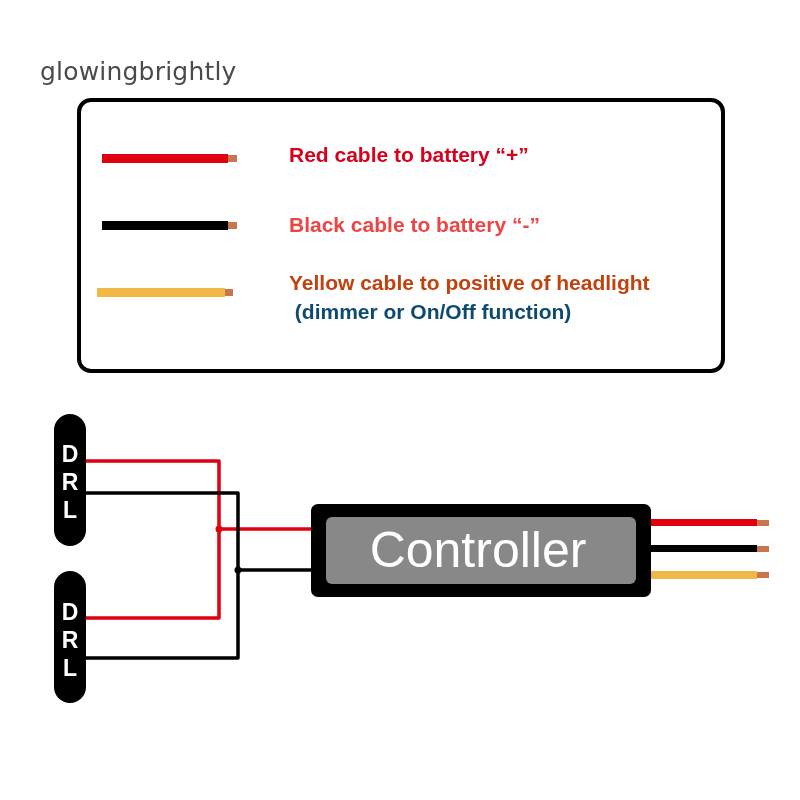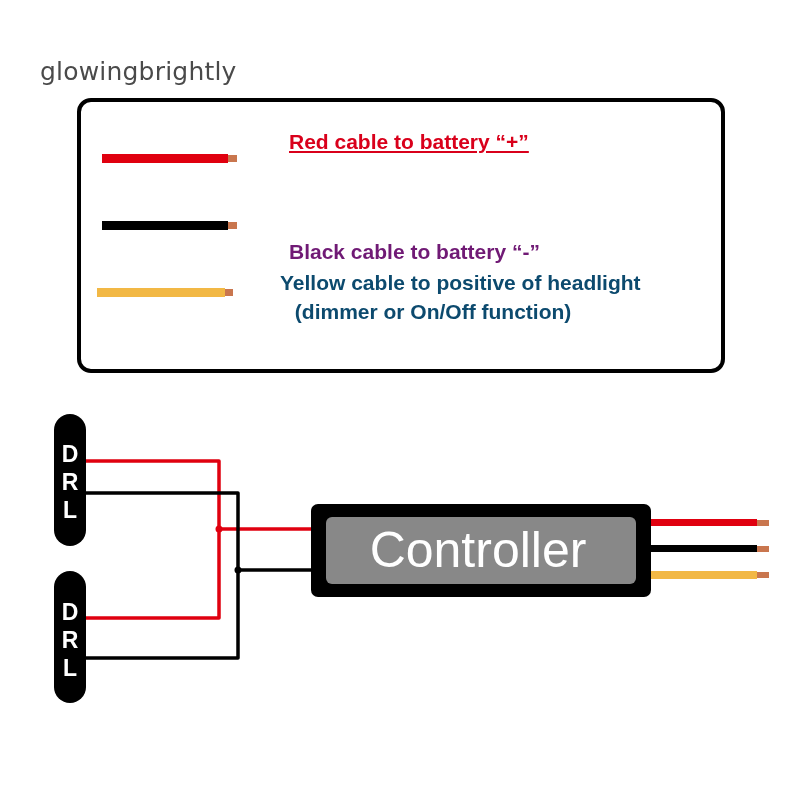--- a/index.html
+++ b/index.html
@@ -69,16 +69,16 @@
   <g>
     <rect x="651" y="545" width="106" height="7" fill="#000"></rect>
     <rect x="757" y="546" width="12" height="6" fill="#c9764e"></rect>
   </g>
   <g>
     <rect x="651" y="571" width="106" height="8" fill="#f2b845"></rect>
     <rect x="757" y="572" width="12" height="6" fill="#c9764e"></rect>
   </g>
 </svg>
 
-<div class="leg-text" style="left: 289px; top: 130px; color: rgb(217, 0, 27); text-decoration: underline;">Red cable to battery “+”</div>
-<div class="leg-text" style="left: 289px; top: 213px; color: #701a75; margin-top: 27px;">Black cable to battery “-”</div>
-<div class="leg-text" style="left: 280px; top: 271px; color: #0c4a6e;">Yellow cable to positive of headlight</div>
+<div class="leg-text" style="left: 289px; top: 143px; color: rgb(217, 0, 27);">Red cable to battery “+”</div>
+<div class="leg-text" style="left: 289px; top: 213px; color: #ef4444;">Black cable to battery “-”</div>
+<div class="leg-text" style="left: 289px; top: 271px; color: #c2410c;">Yellow cable to positive of headlight</div>
 <div class="leg-text" style="left: 289px; top: 300px; white-space: pre; color: #0c4a6e;"> (dimmer or On/Off function)</div>
 
 </body></html>

